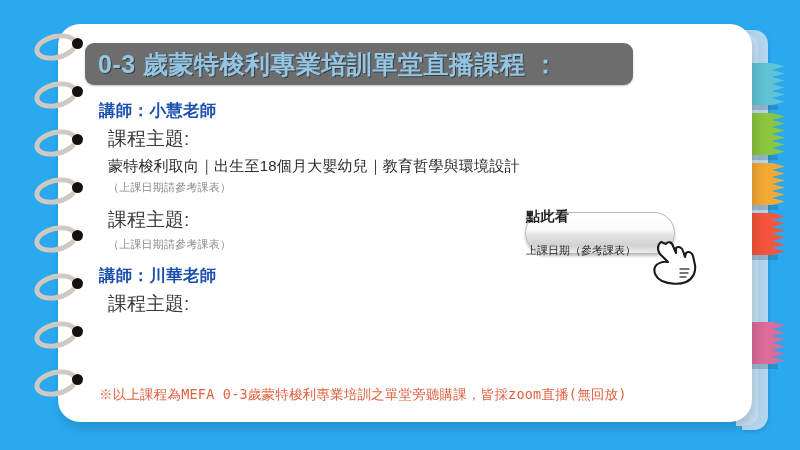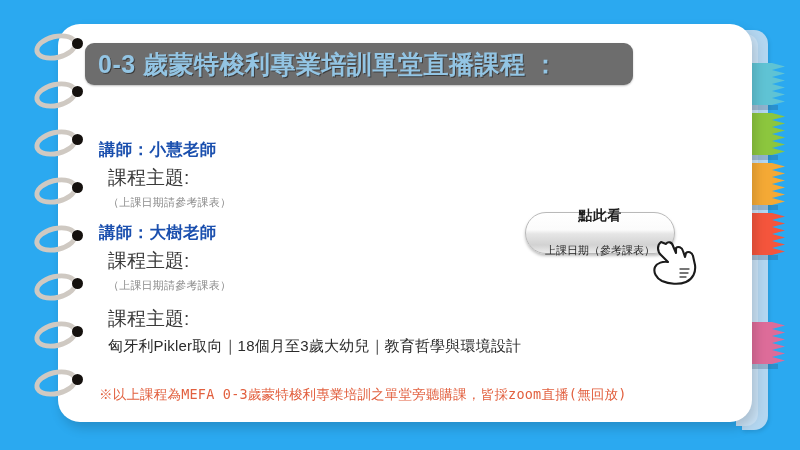--- a/index.html
+++ b/index.html
@@ -176,24 +176,23 @@
     border-radius: 21px;
     background: linear-gradient(to bottom,
         #ffffff 0%,
         #fbfbfb 42%,
         #e6e6e6 52%,
         #d2d2d2 80%,
         #ececec 100%);
     box-shadow: 0 2px 3px rgba(0,0,0,0.25), inset 0 1px 0 rgba(255,255,255,0.95);
     display: flex;
     flex-direction: column;
-    align-items: center;
+    align-items: flex-start;
     justify-content: center;
     cursor: pointer;
-    font-family: Liberation Serif, serif;
   }
   .cta-main {
     font-size: 14px;
     font-weight: bold;
     color: #1e1e1e;
     line-height: 1.2;
     letter-spacing: 0.5px;
   }
   .cta-sub {
     font-size: 11px;
@@ -320,37 +319,37 @@
         <div class="cap" style="background: rgb(21, 17, 14);"></div>
       </div>
     </div>
 
   <div class="title-bar" style="background: rgb(109, 109, 109);">
     <span class="title-text" style="color: rgb(147, 197, 228);">0-3 歲蒙特梭利專業培訓單堂直播課程 ：</span>
   </div>
 
   <div class="sections" id="sections-root">
       <div class="section">
-        <div class="teacher" style="color: rgb(26, 79, 174); margin-top: 39px;">講師：小慧老師</div>
+        <div class="teacher" style="color: rgb(26, 79, 174);">講師：小慧老師</div>
+        <div class="sub-block">
+          <div class="subject-label">課程主題:</div>
+          <div class="topic" style="color: rgb(43, 43, 43);">蒙特梭利取向｜出生至18個月大嬰幼兒｜教育哲學與環境設計</div>
+          <div class="note" style="color: rgb(140, 140, 140);">（上課日期請參考課表）</div>
+        </div>
+      </div>
+      <div class="section">
         <div class="sub-block">
           <div class="subject-label">課程主題:</div>
           <div class="note" style="color: rgb(140, 140, 140);">（上課日期請參考課表）</div>
         </div>
       </div>
       <div class="section">
-        <div class="teacher" style="color: rgb(26, 79, 174);">講師：大樹老師</div>
+        <div class="teacher" style="color: rgb(26, 79, 174);">講師：川華老師</div>
         <div class="sub-block">
           <div class="subject-label">課程主題:</div>
-          <div class="note" style="color: rgb(140, 140, 140);">（上課日期請參考課表）</div>
-        </div>
-      </div>
-      <div class="section">
-        <div class="sub-block">
-          <div class="subject-label">課程主題:</div>
-          <div class="topic" style="color: rgb(43, 43, 43);">匈牙利Pikler取向｜18個月至3歲大幼兒｜教育哲學與環境設計</div>
         </div>
       </div>
     </div>
 
   <div class="footer-note" style="color: rgb(226, 96, 63);">※以上課程為MEFA 0-3歲蒙特梭利專業培訓之單堂旁聽購課，皆採zoom直播(無回放)</div>
 
   <div class="cta">
     <span class="cta-main">點此看</span>
     <span class="cta-sub">上課日期（參考課表）</span>
   </div>

